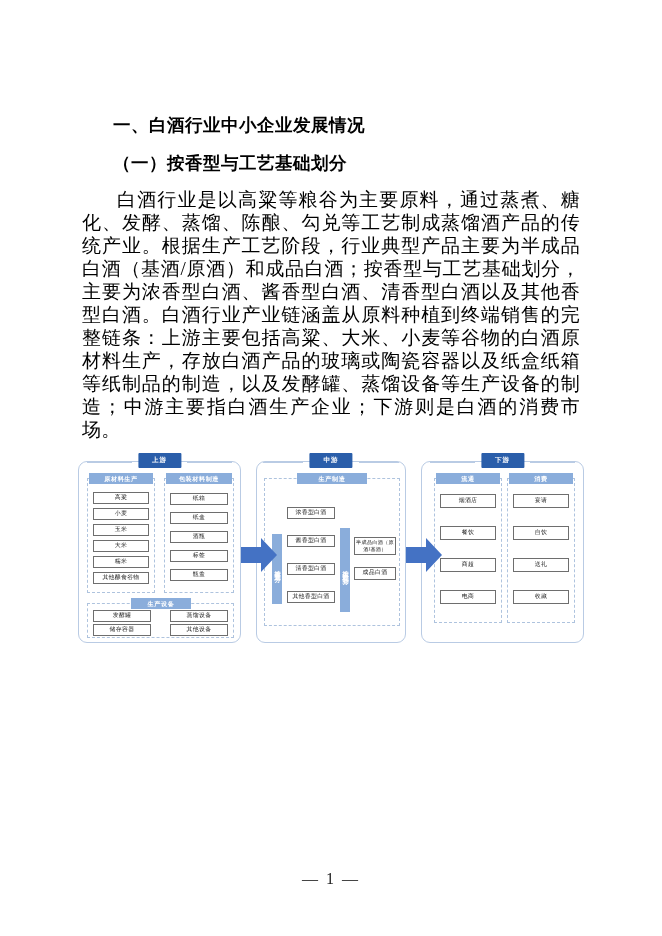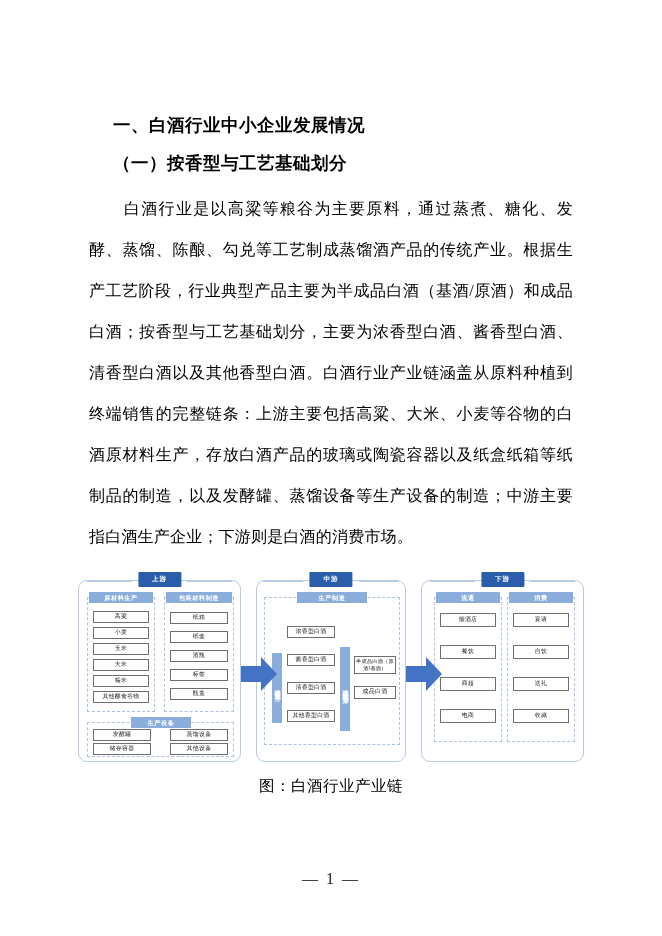--- a/index.html
+++ b/index.html
@@ -38,26 +38,26 @@
     font-size: 17.5px;
     font-weight: bold;
     letter-spacing: 0.5px;
     margin: 0 0 11px 0;
     text-indent: 35px;
     line-height: 1.5;
   }
 
   
   .para {
-    font-size: 16px;
-    line-height: 41px;
+    font-size: 19px;
+    line-height: 23px;
     text-align: justify;
     text-justify: inter-ideograph;
     text-indent: 35px;
-    margin: 11px;
+    margin: 4px;
     letter-spacing: 0.2px;
   }
   .para.tight { margin-bottom: 0; }
 
   
   .figure-wrap {
     margin: 8px 0 0 0;
     width: 100%;
   }
   .figure-caption {
@@ -271,20 +271,19 @@
         <div class="dashed-box" style="left:85px; top:16px; width:68px; height:145px;"></div>
         <div class="group-title" style="left:87px; top:11px; width:64px;">消费</div>
         <div class="cell" style="left:91px; top:32px;  width:56px; height:14px;">宴请</div>
         <div class="cell" style="left:91px; top:64px;  width:56px; height:14px;">自饮</div>
         <div class="cell" style="left:91px; top:96px;  width:56px; height:14px;">送礼</div>
         <div class="cell" style="left:91px; top:128px; width:56px; height:14px;">收藏</div>
       </div>
 
     </div>
 
-    <div class="figure-caption">图：白酒行业产业链</div>
   </div>
 
 
 
 </div>
 
 <div class="page-number">— 1 —</div>
 
 </body></html>

